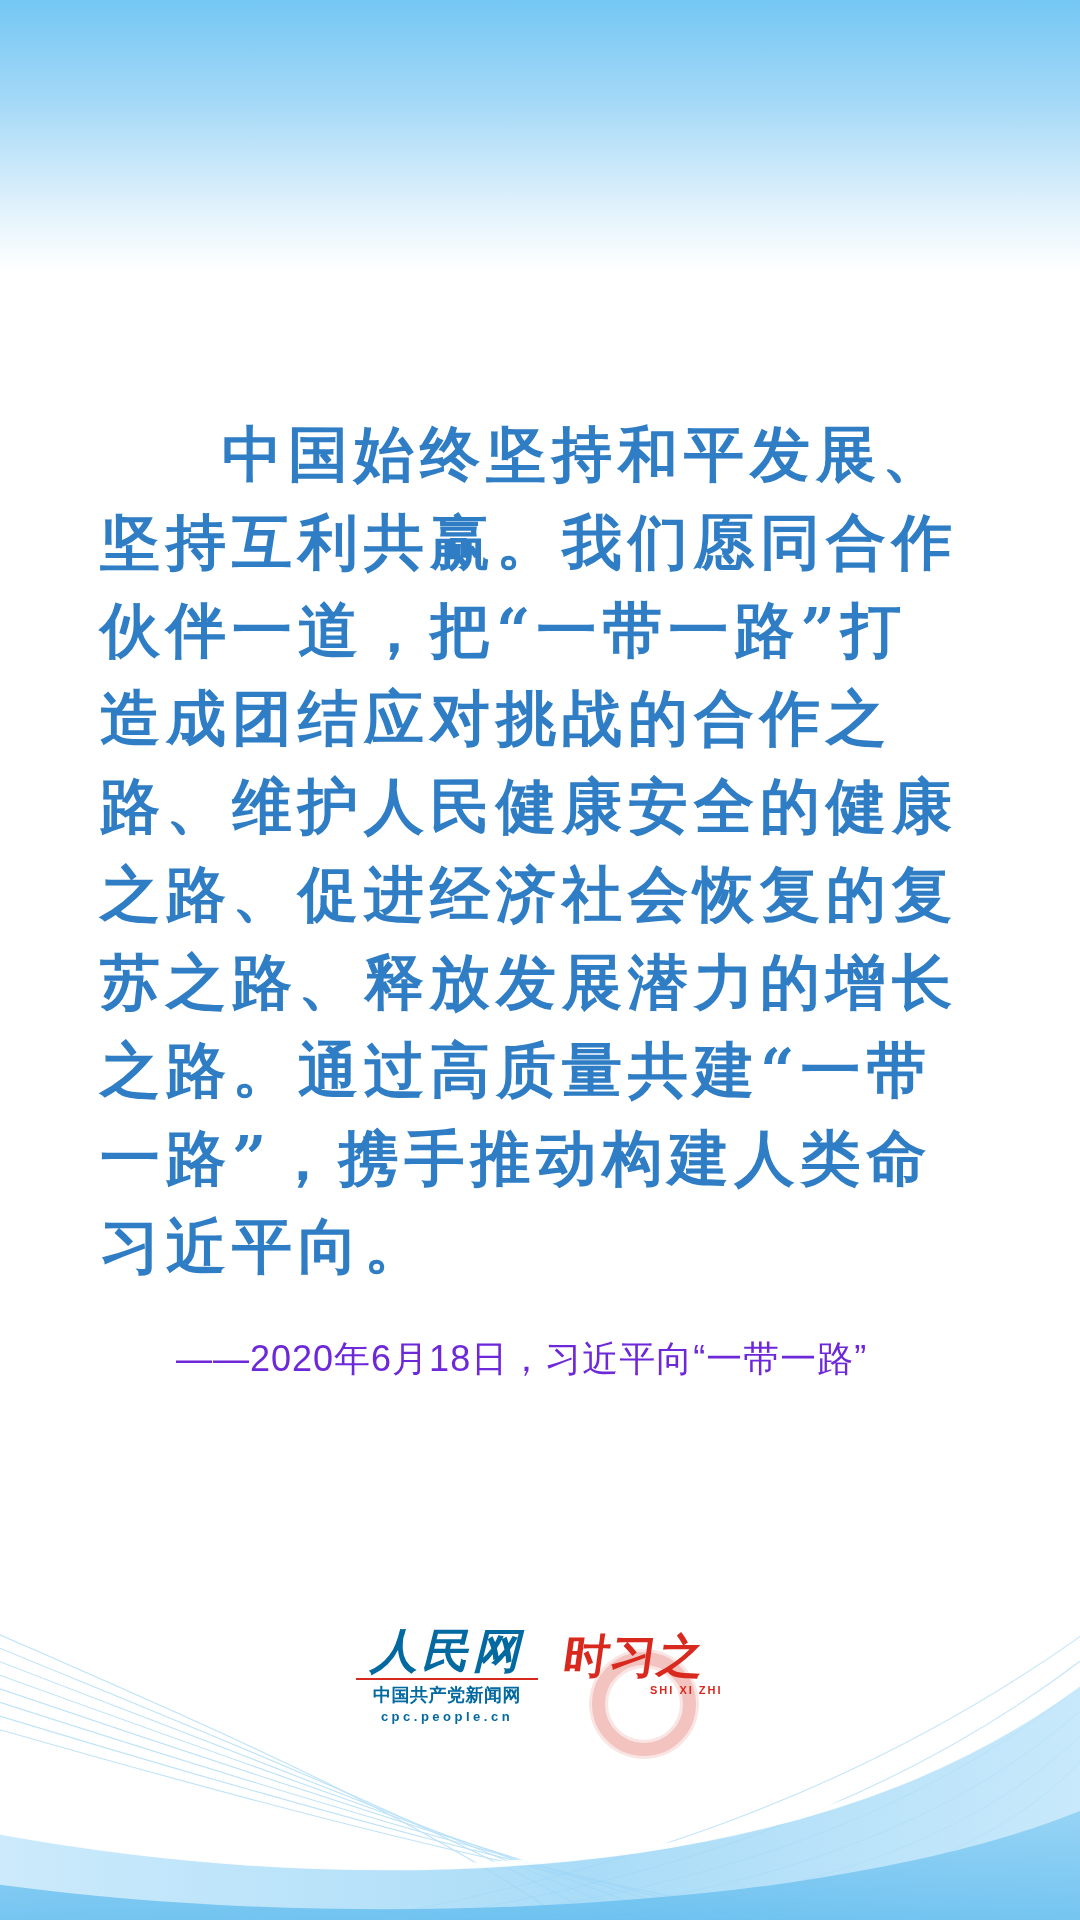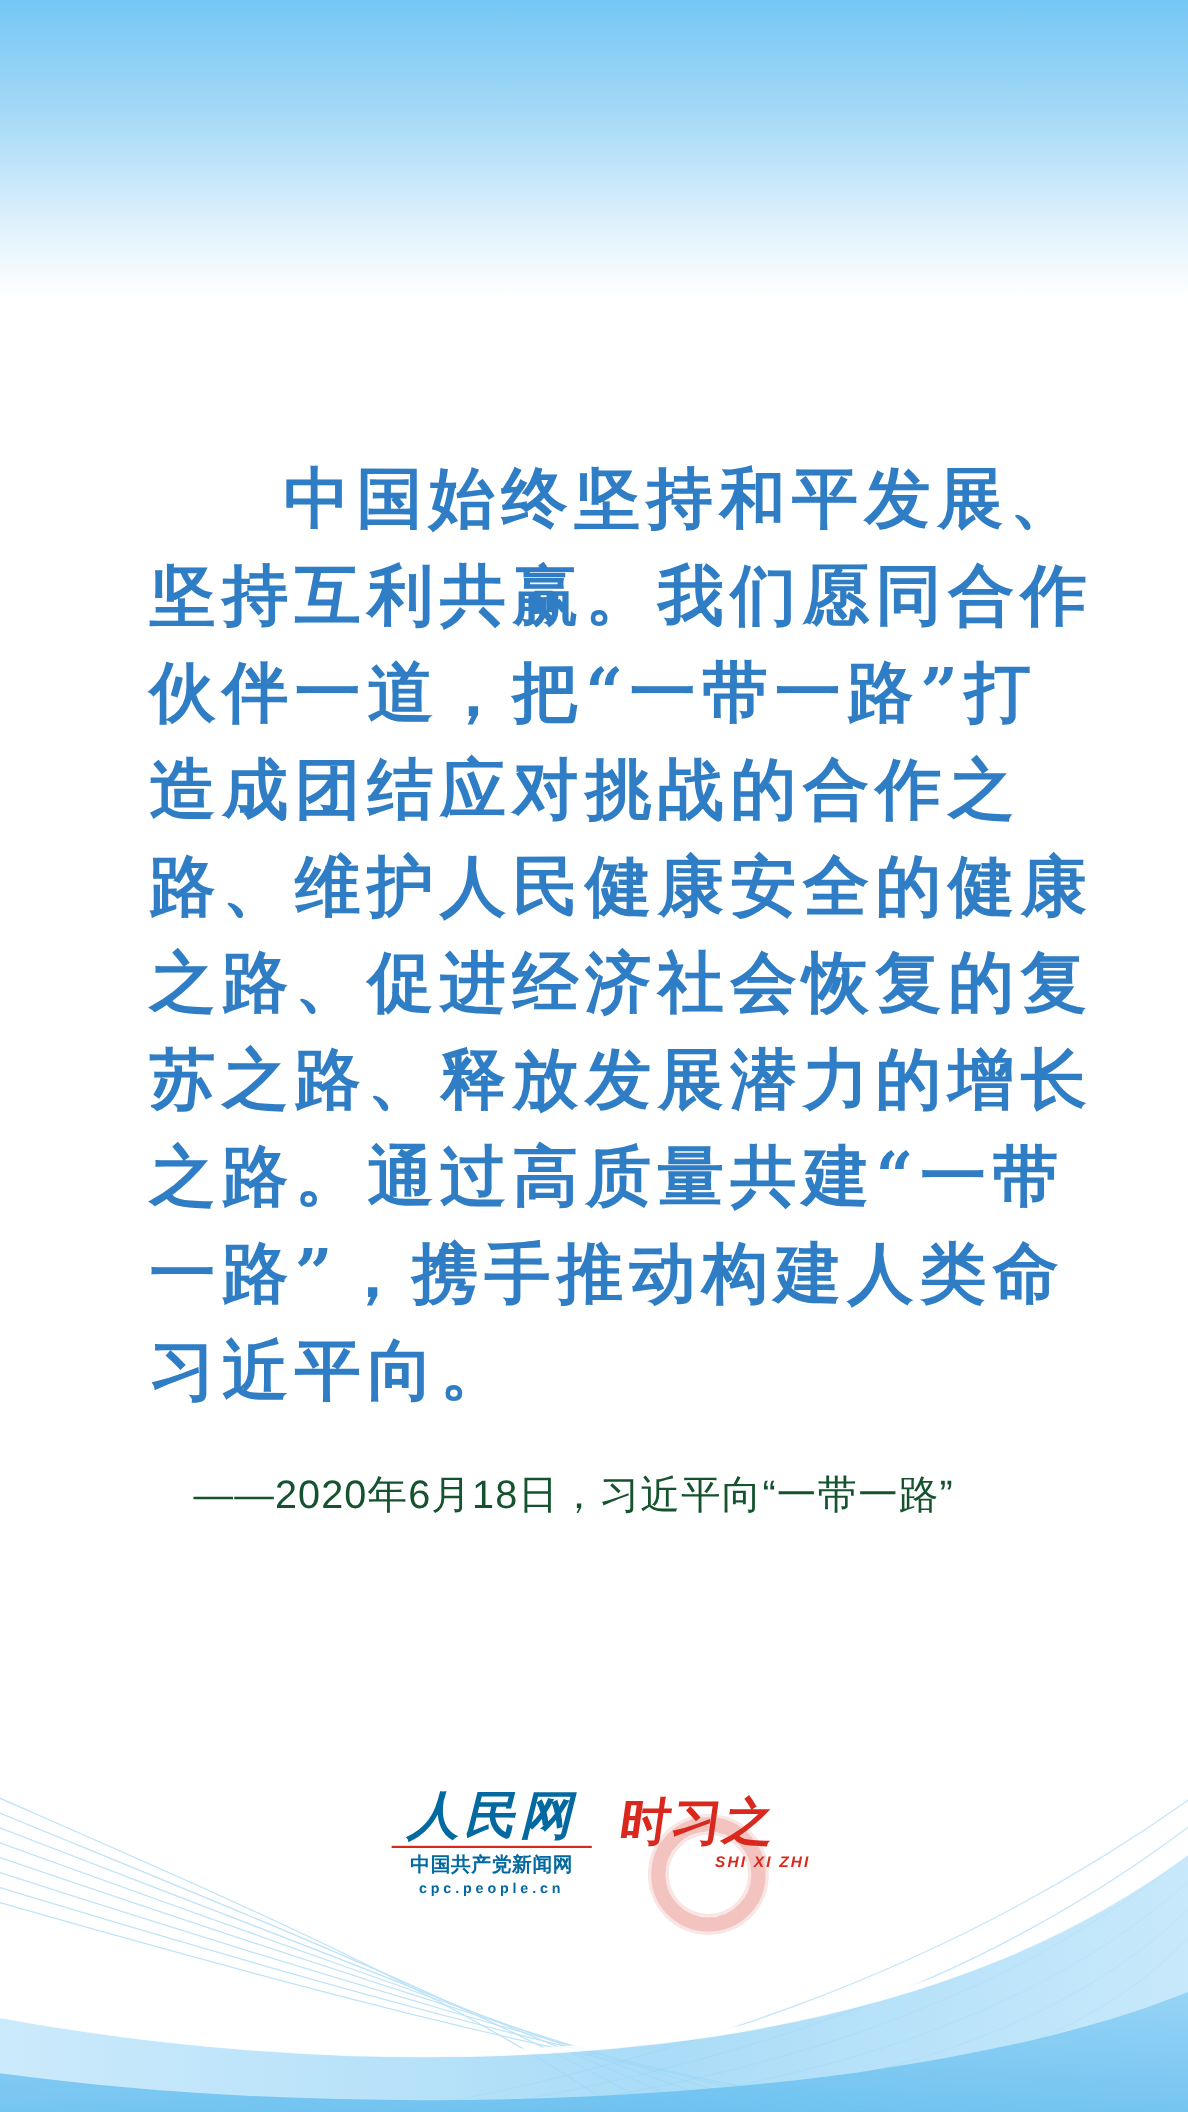--- a/index.html
+++ b/index.html
@@ -29,29 +29,29 @@
     left: 100px;
     right: 88px;
     top: 410px;
     color: #2f7dc4;
     font-family: "DejaVu Serif", "Liberation Serif", serif;
     font-weight: bold;
     font-size: 60px;
     line-height: 88px;
     letter-spacing: 6px;
   }
-  .qline { white-space: nowrap; margin-left: 36px; }
+  .qline { white-space: nowrap; }
   .qline.first { text-indent: 122px; }
   
   .attribution {
     position: absolute;
     left: 118px;
     right: 80px;
     top: 1330px;
-    color: #14532d;
+    color: #6d28d9;
     font-size: 36px;
     line-height: 57px;
     letter-spacing: 1px;
     font-family: "Liberation Sans", sans-serif;
   }
   .aline { white-space: nowrap; }
   .aline.first { text-indent: 58px; }
   
   .logos {
     position: absolute;
@@ -118,24 +118,23 @@
     letter-spacing: 1px;
     transform: skewX(-8deg);
     font-family: "Liberation Sans", sans-serif;
     white-space: nowrap;
   }
   .sxz-sub {
     position: absolute;
     left: 86px;
     top: 58px;
     color: #d9291e;
-    font-size: 14px;
+    font-size: 11px;
     font-weight: bold;
     letter-spacing: 2px;
-    font-style: italic;
     white-space: nowrap;
   }
   
   .waves {
     position: absolute;
     left: 0;
     bottom: 0;
     width: 1080px;
     height: 420px;
     display: block;

